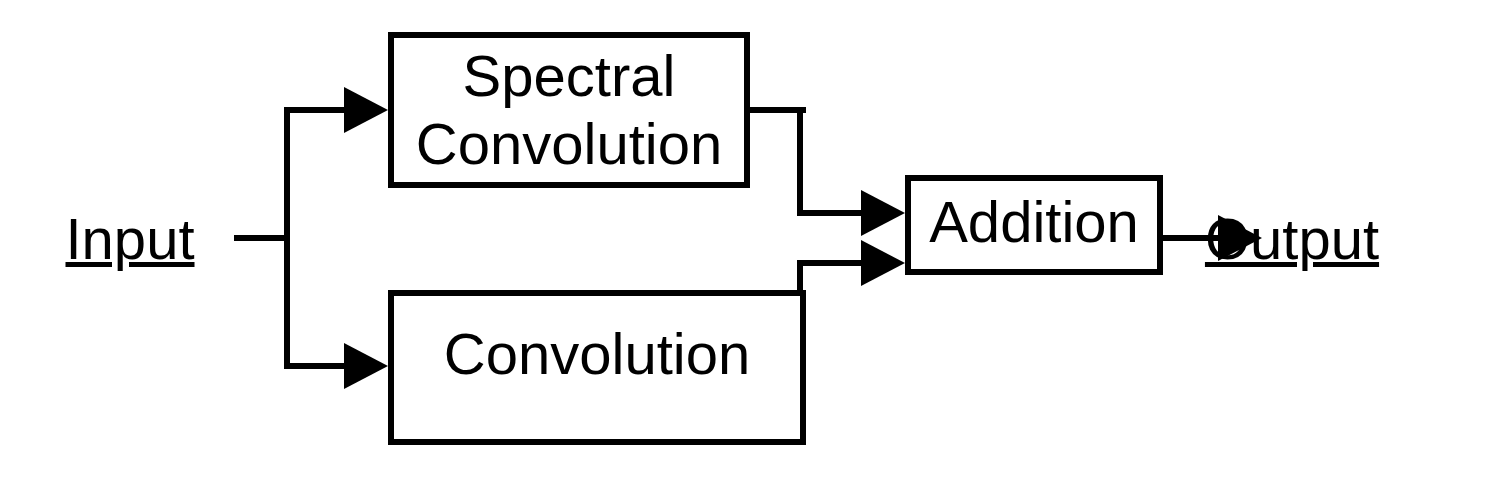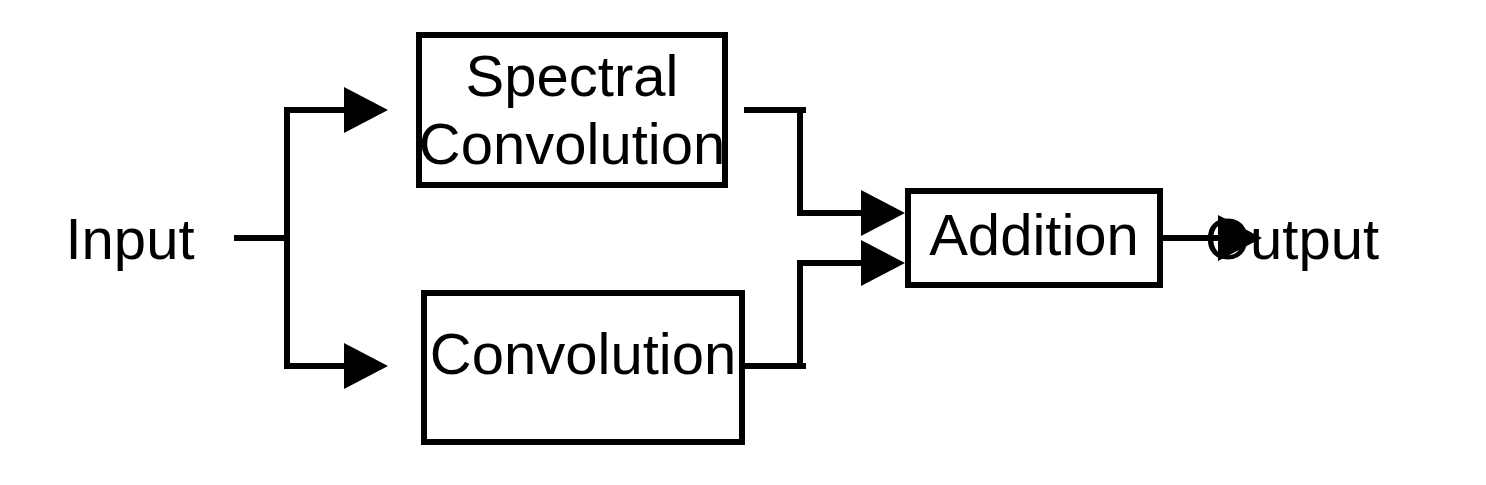--- a/index.html
+++ b/index.html
@@ -41,30 +41,31 @@
     line-height: 1.18;
     z-index: 2;
   }
   .label {
     position: absolute;
     display: flex;
     align-items: center;
     justify-content: center;
     font-size: 58px;
     white-space: nowrap;
+    text-decoration: underline;
   }
 
   
   #input-label  { left: 20px;   top: 204px; width: 220px; height: 68px; }
   #output-label { left: 1187px; top: 204px; width: 210px; height: 68px; }
 
   
-  #spectral-box { left: 388px; top: 32px;  width: 312px; height: 156px; margin-left: 28px; }
-  #conv-box     { left: 388px; top: 290px; width: 324px; height: 155px; padding-bottom: 26px; margin-left: 33px; }
-  #addition-box { left: 905px; top: 188px; width: 258px; height: 100px; padding-bottom: 6px; }
+  #spectral-box { left: 388px; top: 32px;  width: 362px; height: 156px; }
+  #conv-box     { left: 388px; top: 290px; width: 418px; height: 155px; padding-bottom: 26px; }
+  #addition-box { left: 905px; top: 175px; width: 258px; height: 100px; padding-bottom: 6px; }
 
   
   #input-line       { left: 234px;  top: 235px; width: 56px;  height: 6px; }
   #branch-vertical  { left: 284px;  top: 107px; width: 6px;   height: 262px; }
   #branch-top-h     { left: 284px;  top: 107px; width: 66px;  height: 6px; }
   #branch-bottom-h  { left: 284px;  top: 363px; width: 66px;  height: 6px; }
   #spectral-out-h   { left: 744px;  top: 107px; width: 62px;  height: 6px; }
   #spectral-out-v   { left: 797px;  top: 107px; width: 6px;   height: 109px; }
   #addition-in1-h   { left: 797px;  top: 210px; width: 70px;  height: 6px; }
   #conv-out-h       { left: 744px;  top: 363px; width: 62px;  height: 6px; }

